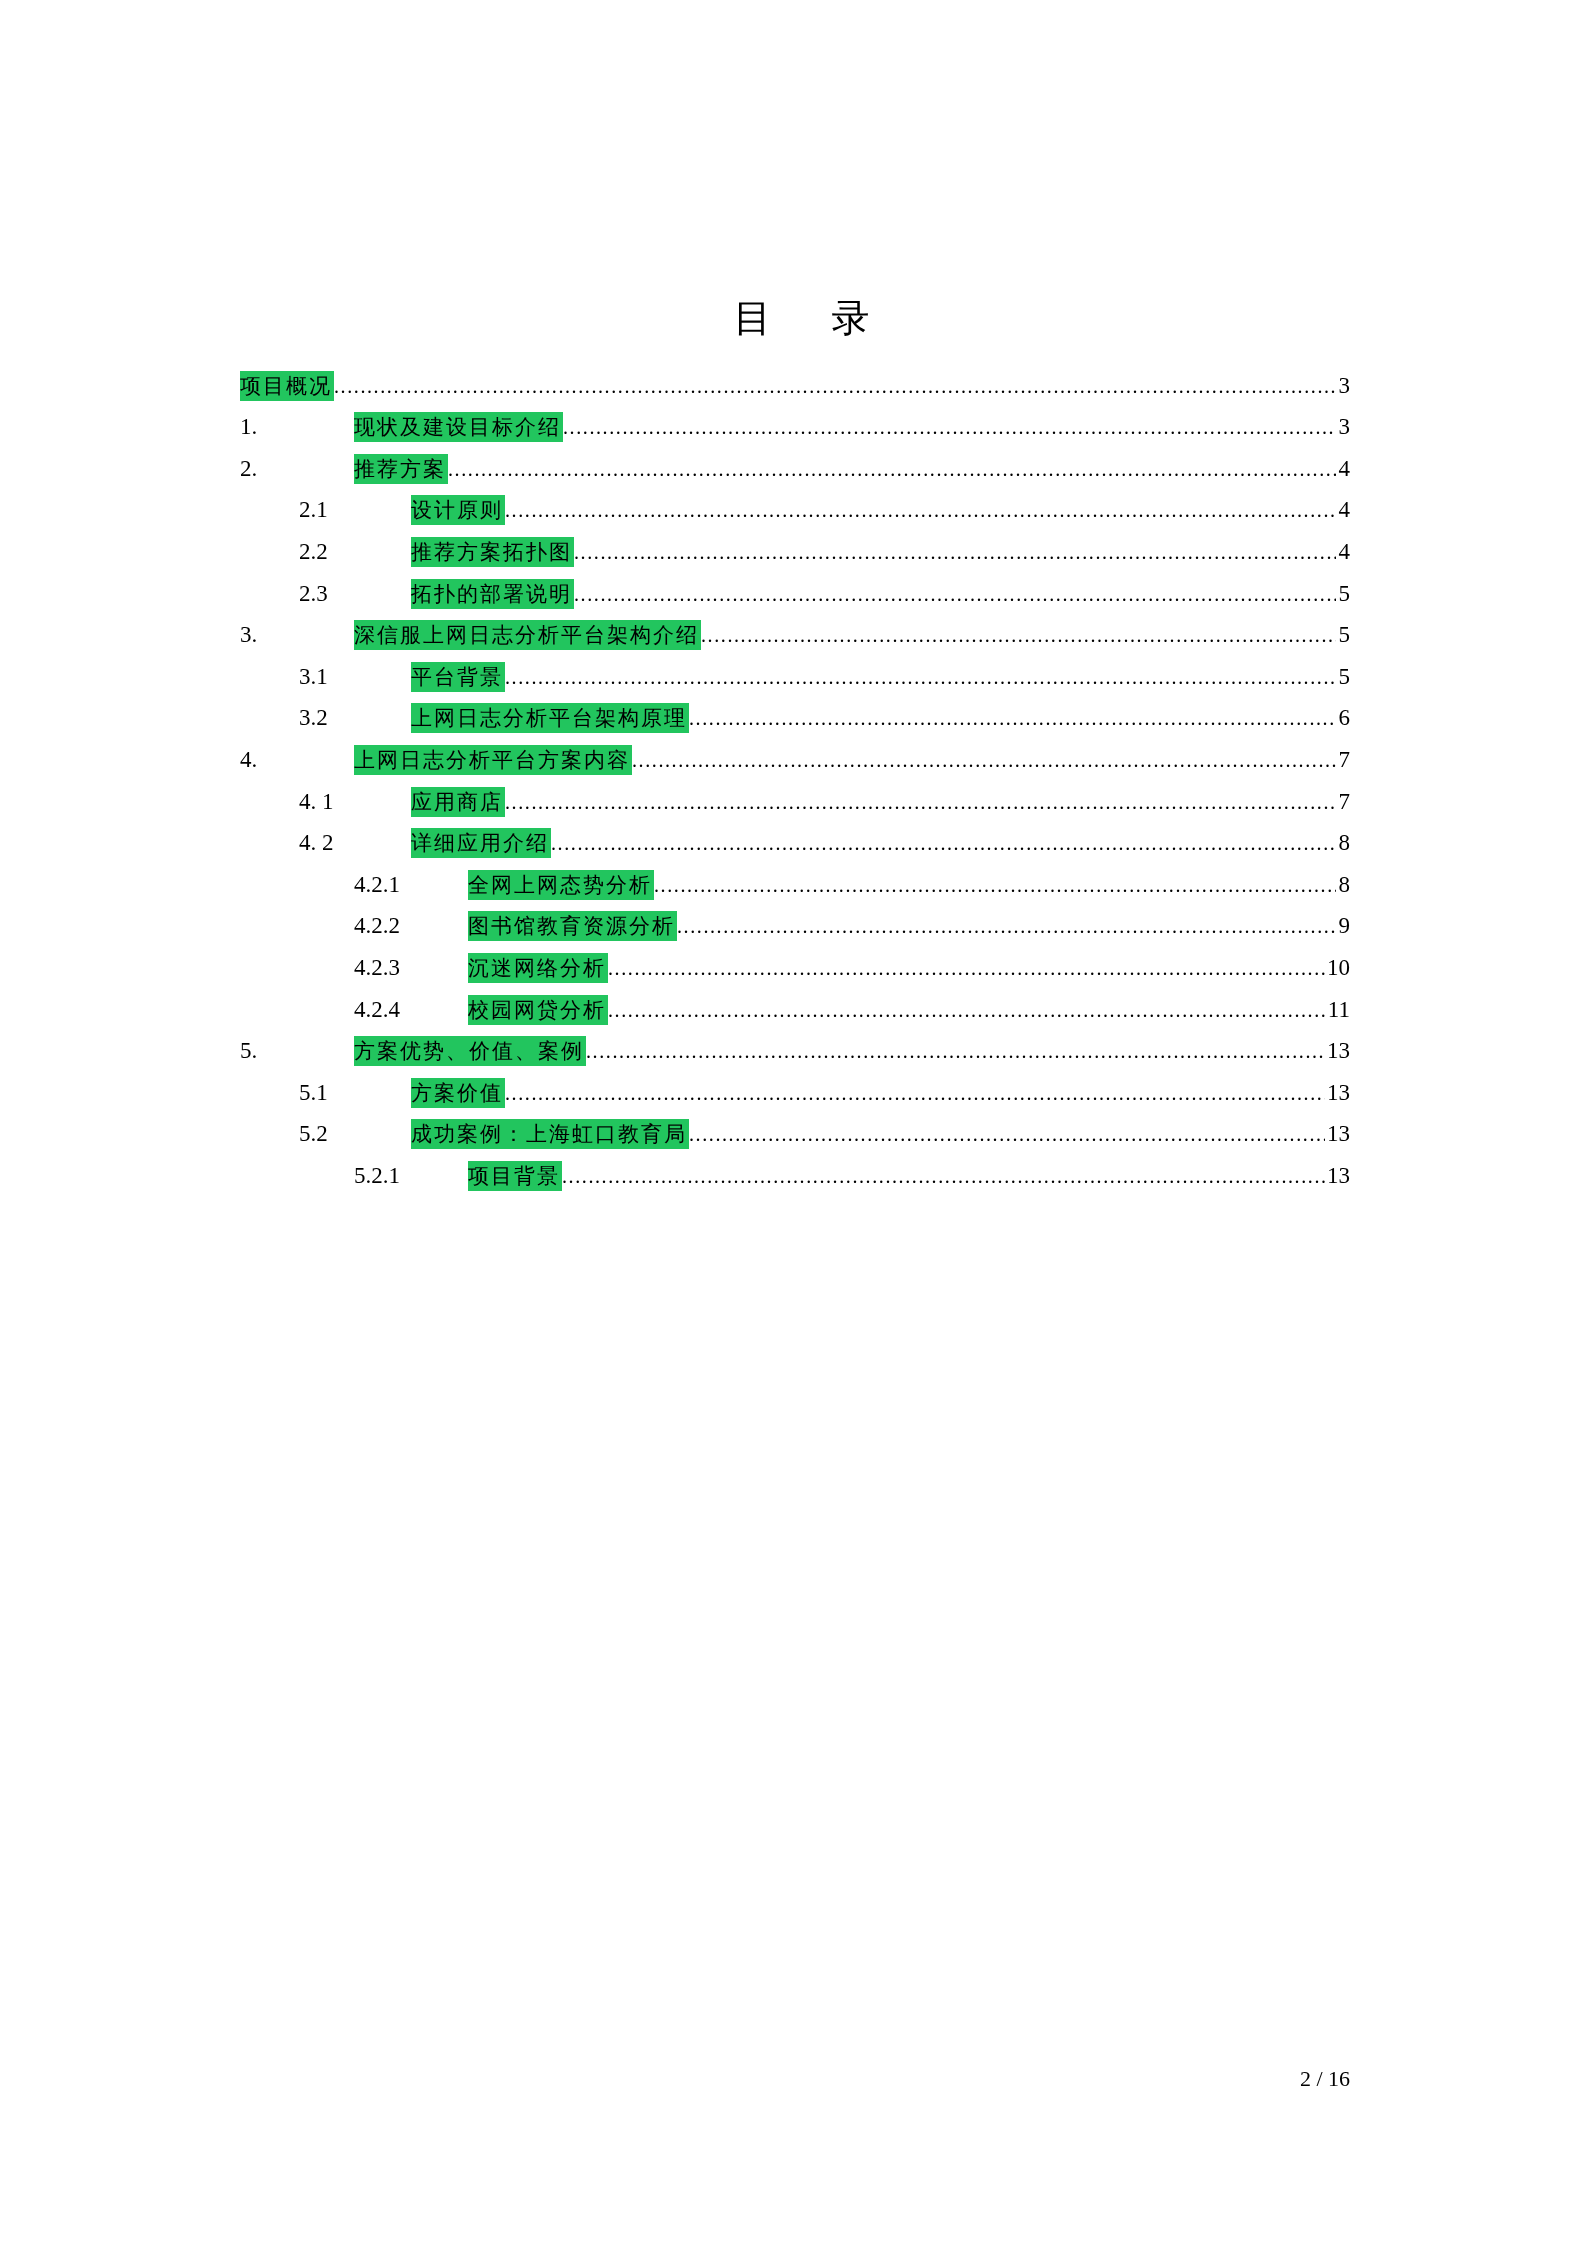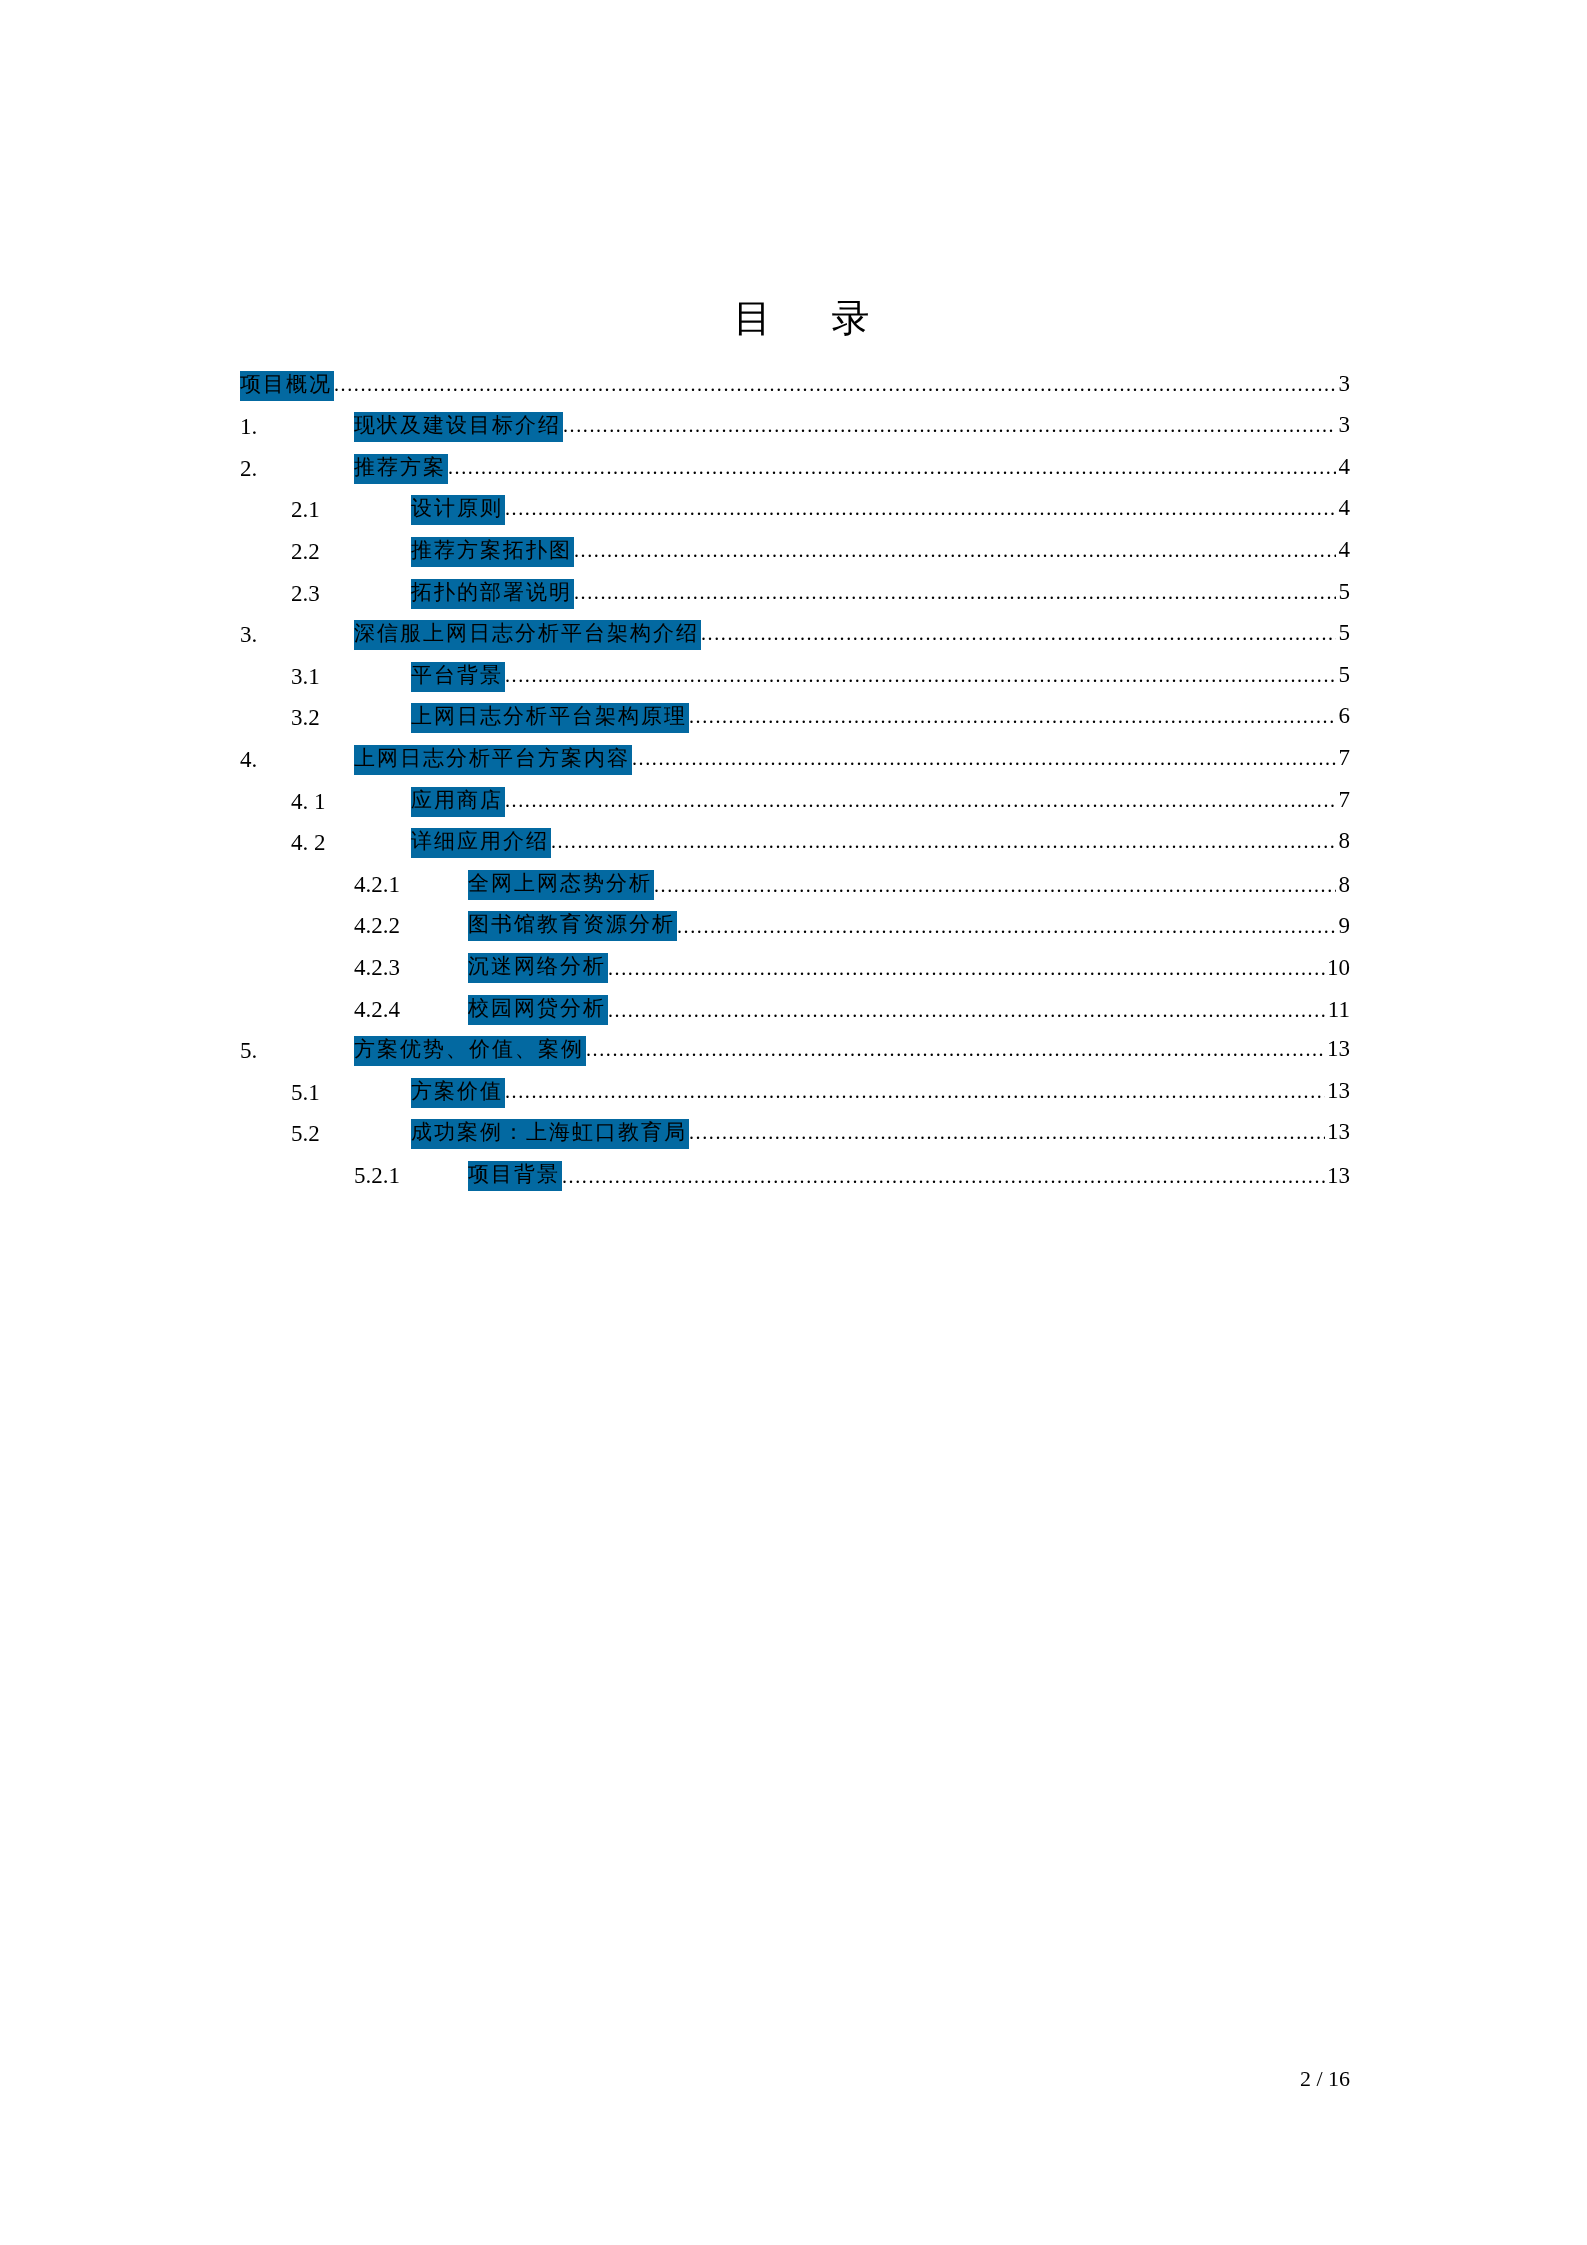--- a/index.html
+++ b/index.html
@@ -50,25 +50,25 @@
     font-size: 23px;
   }
   .toc-text-wrap {
     position: absolute;
     bottom: 5px;
     right: 0;
     display: flex;
     align-items: baseline;
   }
   .toc-text {
-    font-family: Liberation Mono, monospace;
+    font-family: Liberation Sans, sans-serif;
     font-size: 21px;
     letter-spacing: 2px;
     white-space: nowrap;
-    background: #0369a1;
+    background: #22c55e;
     padding-right: 2px;
   }
   .toc-leader {
     flex: 1;
     overflow: hidden;
     white-space: nowrap;
     font-family: "Liberation Serif", serif;
     font-size: 20px;
     letter-spacing: 1.6px;
     color: #000;
@@ -79,21 +79,21 @@
   .toc-page {
     font-family: "Liberation Serif", serif;
     font-size: 23px;
     padding-left: 2px;
     min-width: 12px;
     text-align: right;
   }
   .l1 .toc-num { left: 0; }
   .l1 .toc-text-wrap { left: 114px; }
   .l0 .toc-text-wrap { left: 0; }
-  .l2 .toc-num { left: 51px; font-family: Liberation Serif, serif; }
+  .l2 .toc-num { left: 59px; font-family: Liberation Serif, serif; }
   .l2 .toc-text-wrap { left: 171px; }
   .l3 .toc-num { left: 114px; }
   .l3 .toc-text-wrap { left: 228px; align-items: flex-end; }
 
   .footer-page {
     position: absolute;
     right: 237px;
     top: 2064px;
     font-family: "Liberation Serif", serif;
     font-weight: normal;

